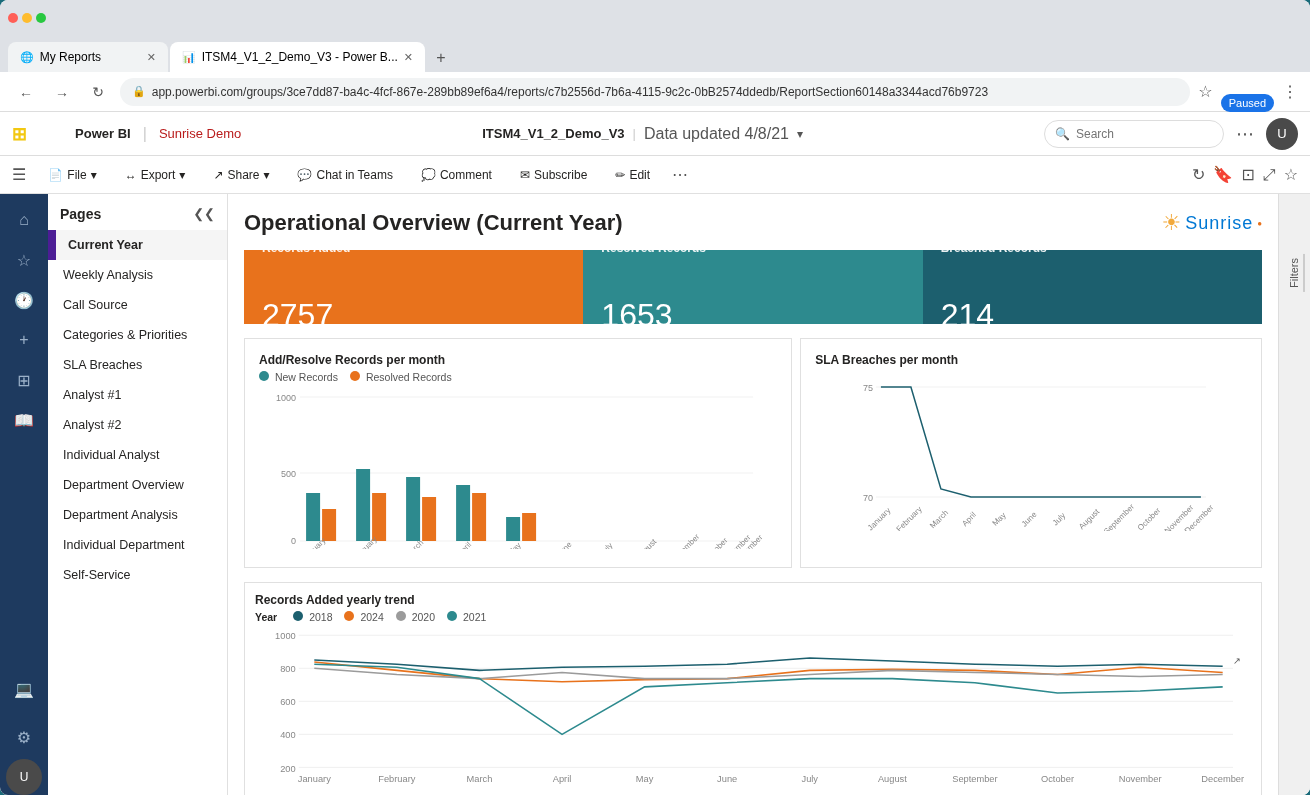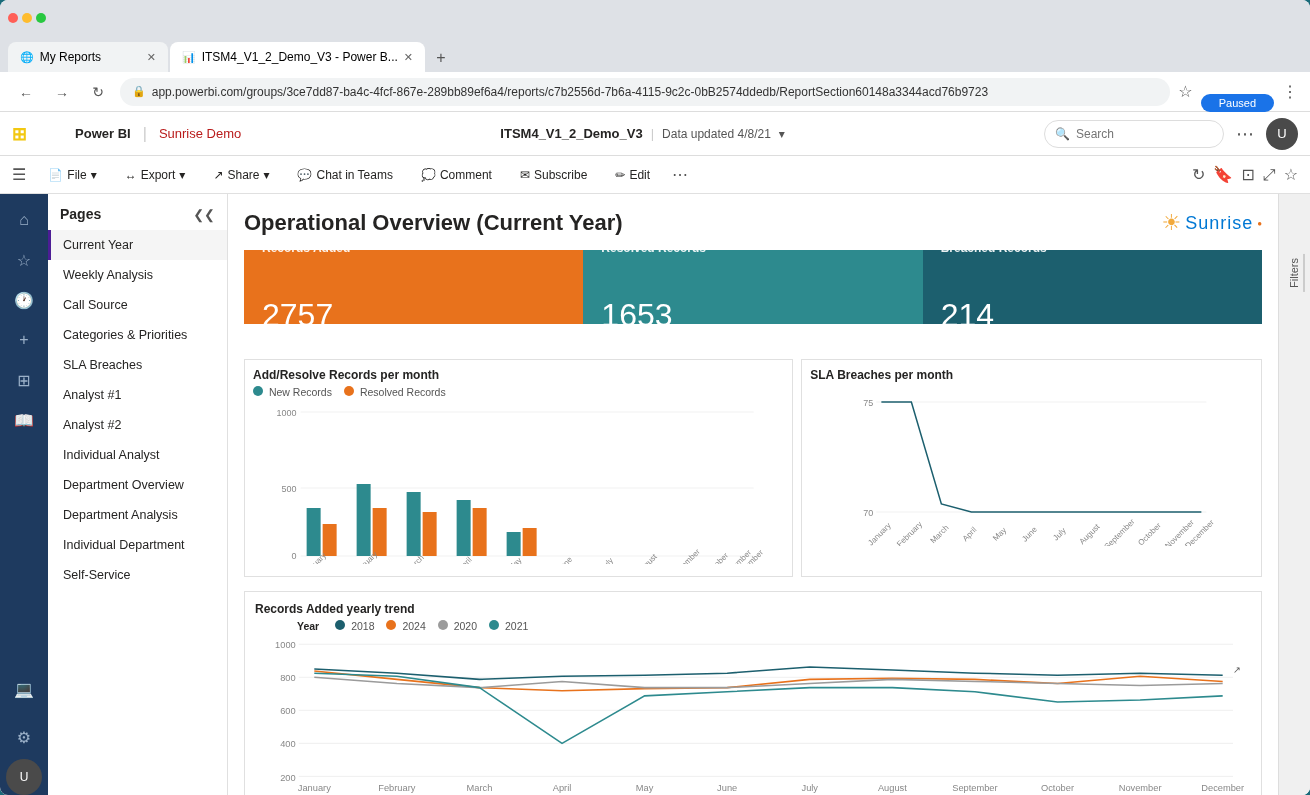--- a/index.html
+++ b/index.html
@@ -22,21 +22,21 @@
     .tab-icon { font-size: 11px; }
     .tab-close { margin-left: auto; font-size: 11px; cursor: pointer; color: #666; }
     .tab-new { width: 28px; height: 28px; border-radius: 50%; display: flex; align-items: center; justify-content: center; font-size: 16px; cursor: pointer; color: #555; }
 
     
     .address-bar { background: #ffffff; height: 40px; display: flex; align-items: center; padding: 0 12px; gap: 8px; border-bottom: 1px solid #ddd; }
     .nav-btn { width: 28px; height: 28px; border-radius: 50%; display: flex; align-items: center; justify-content: center; cursor: pointer; font-size: 14px; color: #555; }
     .url-bar { flex: 1; height: 28px; background: #f1f3f4; border-radius: 14px; display: flex; align-items: center; padding: 0 12px; font-size: 12px; color: #333; }
     .url-lock { margin-right: 6px; color: #555; font-size: 11px; }
     .address-right { display: flex; align-items: center; gap: 8px; }
-    .paused-badge { background: #1a73e8; color: white; font-size: 11px; padding: 3px 18px; border-radius: 12px; margin-top: 22px; }
+    .paused-badge { background: #1a73e8; color: white; font-size: 11px; padding: 3px 8px; border-radius: 12px; margin-top: 22px; }
 
     
     .pbi-toolbar { background: #ffffff; height: 44px; display: flex; align-items: center; padding: 0 12px; gap: 12px; border-bottom: 1px solid #ddd; }
     .pbi-logo { font-weight: bold; font-size: 13px; color: #f2c811; display: flex; align-items: center; gap: 4px; }
     .pbi-logo span { color: #252423; }
     .pbi-workspace { font-size: 13px; color: #252423; }
     .pbi-separator { color: #ccc; }
     .pbi-title-area { flex: 1; display: flex; align-items: center; justify-content: center; gap: 8px; font-size: 13px; color: #252423; }
     .pbi-search { width: 180px; height: 28px; border: 1px solid #ddd; border-radius: 14px; display: flex; align-items: center; padding: 0 10px; gap: 6px; font-size: 12px; }
     .pbi-search input { border: none; outline: none; font-size: 12px; background: transparent; width: 100%; }
@@ -50,57 +50,57 @@
     
     .main-layout { display: flex; flex: 1; overflow: hidden; background: #f0f0f0; }
 
     
     .icon-nav { width: 48px; background: #1e3a5f; display: flex; flex-direction: column; align-items: center; padding-top: 8px; gap: 4px; }
     .icon-nav-item { width: 36px; height: 36px; border-radius: 4px; display: flex; align-items: center; justify-content: center; color: #9bb0c8; font-size: 16px; cursor: pointer; }
     .icon-nav-bottom { margin-top: auto; margin-bottom: 8px; }
 
     
     .pages-panel { width: 180px; background: #ffffff; border-right: 1px solid #e0e0e0; display: flex; flex-direction: column; }
-    .pages-header { display: flex; align-items: flex-end; justify-content: space-between; padding: 12px 12px 8px; }
+    .pages-header { display: flex; align-items: flex-start; justify-content: space-between; padding: 12px 12px 8px; }
     .pages-title { font-size: 14px; font-weight: 600; color: #252423; }
     .pages-collapse { color: #555; cursor: pointer; font-size: 13px; }
     .page-item { padding: 8px 12px; font-size: 12.5px; color: #252423; cursor: pointer; border-left: 3px solid transparent; }
-    .page-item.active { background: #f5f5f5; border-left: 3px solid #4c1d95; font-weight: 400; }
+    .page-item.active { background: #f5f5f5; border-left: 8px solid #4c1d95; font-weight: 700; }
 
     
     .report-content { flex: 1; overflow: auto; background: #fef9c3; padding: 0; position: relative; }
     .report-inner { background: white; margin: 0; padding: 16px; min-height: 100%; }
     
     
     .report-title { font-size: 22px; font-weight: 700; color: #252423; margin-bottom: 14px; display: flex; align-items: center; justify-content: space-between; }
     .sunrise-logo { display: flex; align-items: center; gap: 4px; font-size: 20px; color: #0078d4; font-weight: 300; }
 
     
     .kpi-row { display: flex; gap: 0; margin-bottom: 14px; height: 74px; }
     .kpi-card { flex: 1; display: flex; flex-direction: column; justify-content: center; padding: 8px 18px; gap: 43px; }
     .kpi-card.orange { background: #e8721c; }
     .kpi-card.teal { background: #2d8a8e; }
     .kpi-card.dark-teal { background: #1c5f6e; }
     .kpi-label { font-size: 12px; color: rgba(255,255,255,0.9); font-weight: 600; text-transform: none; letter-spacing: 0; }
     .kpi-value { font-size: 32px; font-weight: 300; color: white; line-height: 1.1; }
 
     
     .charts-row { display: flex; gap: 8px; margin-bottom: 14px; }
-    .chart-box { flex: 1; background: white; border: 1px solid #e0e0e0; padding: 8px; margin-top: 21px; }
+    .chart-box { flex: 1; background: white; border: 1px solid #e0e0e0; padding: 14px; }
     .chart-title { font-size: 12px; font-weight: 600; color: #252423; margin-bottom: 4px; }
     .chart-legend { display: flex; gap: 12px; margin-bottom: 6px; font-size: 10.5px; color: #555; }
     .legend-dot { width: 10px; height: 10px; border-radius: 50%; display: inline-block; margin-right: 3px; }
 
     
     .chart-svg { width: 100%; height: 160px; }
 
     
     .trend-box { background: white; border: 1px solid #e0e0e0; padding: 10px; }
     .trend-title { font-size: 12px; font-weight: 600; color: #252423; margin-bottom: 4px; }
-    .trend-legend { display: flex; align-items: center; gap: 12px; margin-bottom: 4px; font-size: 10.5px; color: #555; margin-left: 42px; }
+    .trend-legend { display: flex; align-items: center; gap: 12px; margin-bottom: 4px; font-size: 10.5px; color: #555; }
     .trend-legend-label { font-size: 10.5px; font-weight: 600; color: #252423; margin-right: 4px; }
     .trend-svg { width: 100%; height: 160px; }
   </style>
 </head>
 <body>
 
 <div class="browser-frame">
 
   <div class="title-bar">
     <div class="window-dot dot-close"></div>
@@ -140,21 +140,21 @@
   <div class="pbi-toolbar">
     <div class="pbi-logo">
       <span style="color:#f2c811;font-size:18px;">⊞</span>
       <span style="font-weight:600;color:#252423;padding-left:44px;">Power BI</span>
     </div>
     <span class="pbi-separator">|</span>
     <span class="pbi-workspace" style="cursor:pointer;color:#b91c1c;">Sunrise Demo</span>
     <div class="pbi-title-area">
       <span style="font-weight:600;">ITSM4_V1_2_Demo_V3</span>
       <span style="color:#ccc;">|</span>
-      <span style="color:#555;font-size:12px;">Data updated 4/8/21</span>
+      <span style="color:#555;font-size:16px;">Data updated 4/8/21</span>
       <span style="color:#555;cursor:pointer;font-size:12px;">▾</span>
     </div>
     <div class="pbi-search">
       <span style="color:#888;font-size:12px;">🔍</span>
       <input type="text" placeholder="Search" style="">
     </div>
     <span style="font-size:18px;color:#555;cursor:pointer;">⋯</span>
     <div class="pbi-user">U</div>
   </div>
 

